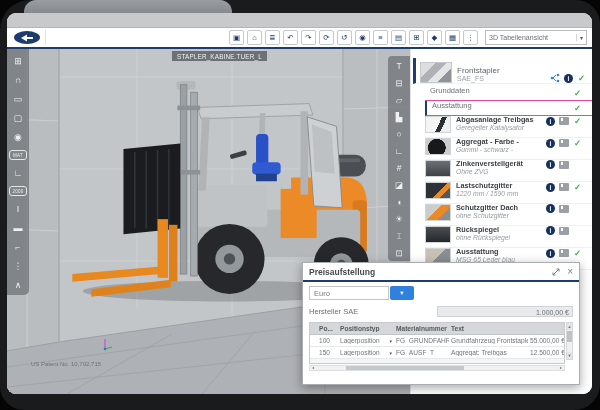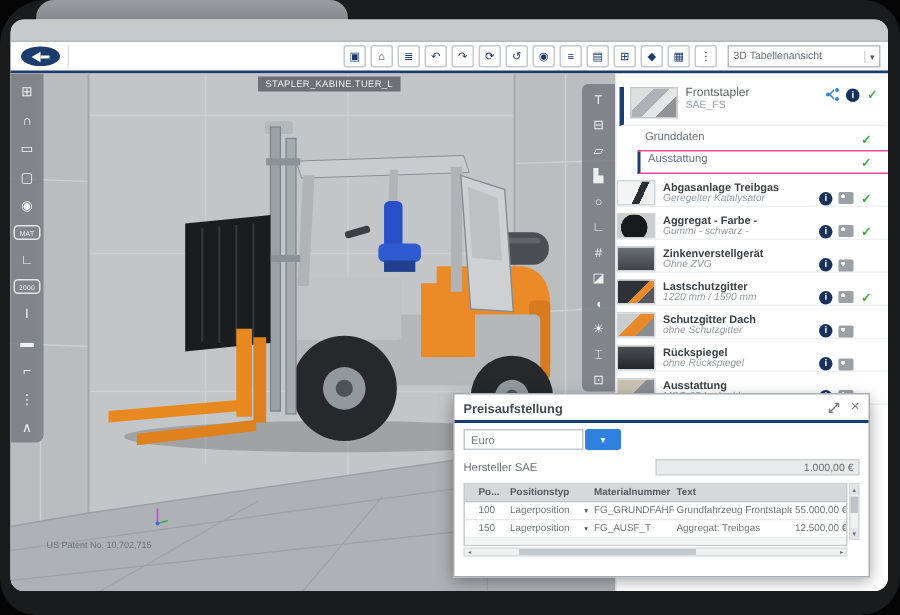--- a/index.html
+++ b/index.html
@@ -24,31 +24,31 @@
   .left-strip{position:absolute;left:0;top:0;width:22px;height:246px;background:rgba(116,121,126,.82);display:flex;flex-direction:column;align-items:center;padding-top:3px;box-sizing:border-box;border-radius:0 0 5px 0;z-index:5}
   .right-strip{position:absolute;right:0;top:7px;width:22px;height:205px;background:rgba(116,121,126,.82);display:flex;flex-direction:column;align-items:center;padding-top:2px;box-sizing:border-box;border-radius:4px 0 0 4px;z-index:5}
   .strip-btn{width:18px;height:18px;display:flex;align-items:center;justify-content:center;color:#eef0f1;font-size:9px;margin-bottom:1px;cursor:pointer;flex:none}
   .right-strip .strip-btn{height:16px;font-size:8.5px}
   .strip-btn.small-label{font-size:4.5px;border:1px solid #e4e6e8;border-radius:3px;width:16px;height:8px;margin:3px 0 4px;letter-spacing:.2px}
   .model-label{position:absolute;left:165px;top:2px;background:rgba(84,89,94,.78);color:#f0f1f2;font-size:6.3px;padding:1.5px 5px;z-index:4;letter-spacing:.2px}
   .patent{position:absolute;left:24px;top:312px;font-size:6px;color:#6d7378;z-index:4}
   .axes{position:absolute;left:92px;top:288px;z-index:4}
   
   .rightpanel{position:relative;flex:1;background:#fff;border-left:1px solid #e3e5e7;padding-top:9px;box-sizing:border-box;overflow:hidden}
-  .prod{display:flex;align-items:flex-start;height:25px;margin:0 1px 2px 2px;border-left:3px solid #1d3c6e;padding-left:4px;border-bottom:1px solid #eef0f1}
+  .prod{display:flex;align-items:flex-end;height:25px;margin:0 1px 2px 2px;border-left:3px solid #1d3c6e;padding-left:4px;border-bottom:1px solid #eef0f1}
   .prod-thumb{width:30px;height:19px;border:1px solid #c6c9cc;background:linear-gradient(135deg,#dcdee0 0 30%,#aeb2b6 30% 52%,#e3e5e7 52% 72%,#8f9499 72%);margin-right:5px;flex:none}
   .prod-title{font-size:8px;color:#5f6469;line-height:1.1}
   .prod-code{font-size:7px;color:#9aa0a5;line-height:1.1}
   .row-icons{margin-left:auto;display:flex;align-items:center;gap:4px;padding-right:5px}
   .info-badge{width:9px;height:9px;border-radius:50%;background:#16325c;color:#fff;font-size:6.5px;font-weight:bold;display:flex;align-items:center;justify-content:center;font-style:normal;cursor:pointer;flex:none}
   .img-badge{width:10px;height:8px;border-radius:1px;background:radial-gradient(circle at 30% 35%, #fff 0 1.4px, #9aa0a5 1.5px);cursor:pointer;flex:none}
   .check{color:#3fae49;font-size:8.5px;font-weight:bold;width:9px;text-align:center}
   .section-row{display:flex;height:14px;margin-left:14px;border-bottom:1px solid #ec4899;font-size:7.5px;color:#6a7076;padding:0 5px 0 5px}
   .section-row.accent{border-left:2px solid #1d3c6e}
-  .item-row{display:flex;align-items:flex-end;height:21px;border-bottom:1px solid #eef0f1;padding-right:5px}
+  .item-row{display:flex;align-items:flex-start;height:21px;margin-left:14px;border-bottom:1px solid #eef0f1;padding-right:5px}
   .item-thumb{width:24px;height:15px;border:1px solid #d2d5d8;margin-right:5px;flex:none}
   .t1{background:linear-gradient(115deg,#f4f4f4 0 52%,#2a2f34 52% 68%,#eef0f1 68%)}
   .t2{background:radial-gradient(circle at 45% 58%,#17191b 0 55%,#caccce 57%),linear-gradient(#e8892a,#e8892a)}
   .t3{background:linear-gradient(180deg,#6c7074,#3f4347)}
   .t4{background:linear-gradient(135deg,#2e3236 0 55%,#e8892a 55% 72%,#55595d 72%)}
   .t5{background:linear-gradient(135deg,#caccce 0 40%,#e8892a 40% 68%,#8a8e92 68%)}
   .t6{background:linear-gradient(180deg,#4a4e52,#25282b)}
   .t7{background:linear-gradient(135deg,#c9c2b4 0 50%,#8a8e92 50%)}
   .item-title{font-size:7.3px;font-weight:bold;color:#3c4146;line-height:1.15;white-space:nowrap}
   .item-sub{font-size:6.8px;font-style:italic;color:#959ba1;line-height:1.15;white-space:nowrap}

